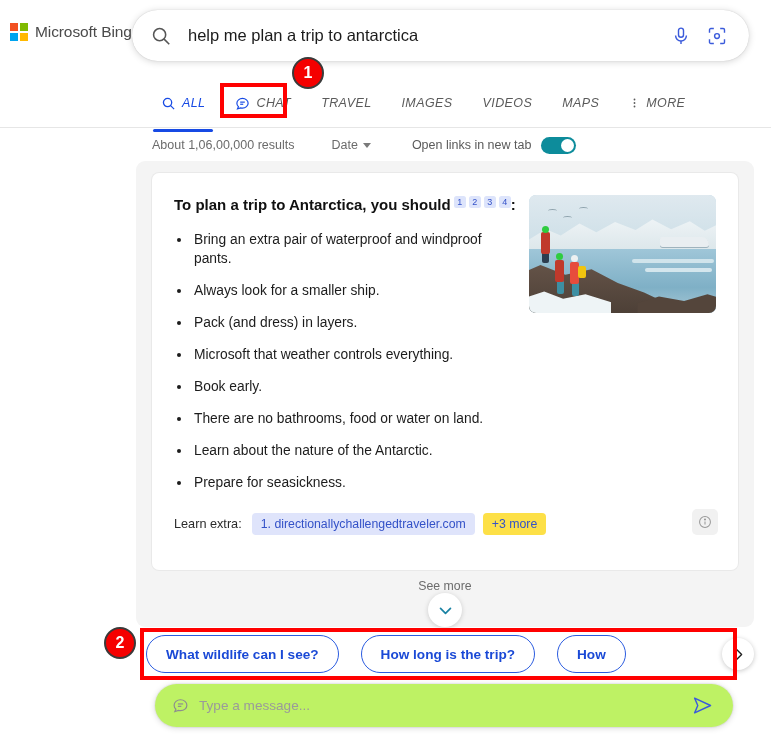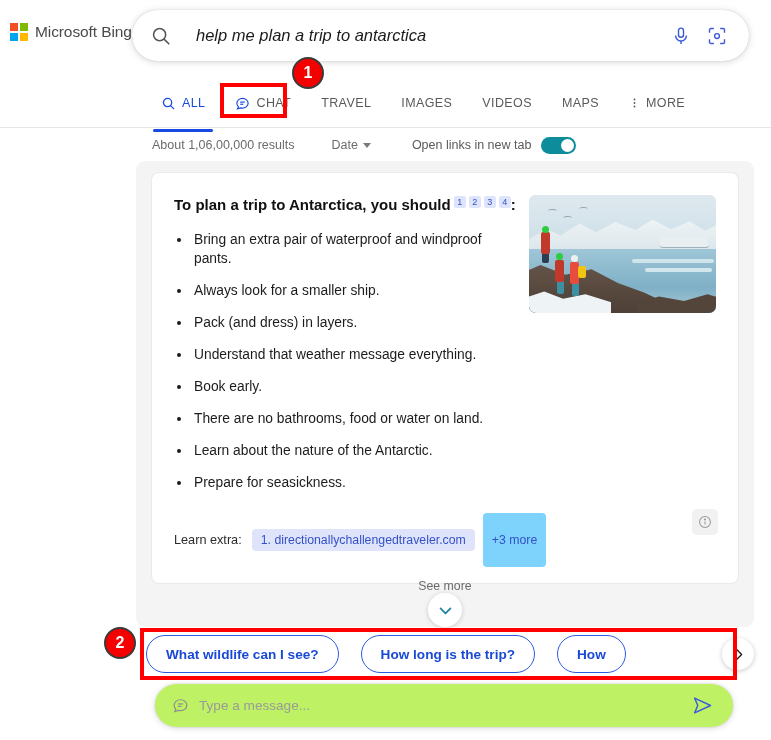--- a/index.html
+++ b/index.html
@@ -76,40 +76,40 @@
     color: #555;
   }
   .search-input {
     flex: 1;
     border: none;
     outline: none;
     background: transparent;
     font-family: "Liberation Sans", sans-serif;
     font-size: 16.5px;
     color: #1b1b1b;
-    margin-left: 24px;
+    margin-left: 16px;
     padding: 0;
-    font-style: italic;
   }
   .search-icons {
     display: flex;
     align-items: center;
     gap: 16px;
     margin-right: 22px;
   }
   .sicon { width: 20px; height: 20px; color: #3b5bdb; cursor: pointer; flex: none; }
 
   
   .navbar {
     position: absolute;
     top: 73px; left: 0;
     width: 771px;
     height: 55px;
     background: #ffffff;
     border-bottom: 1px solid #e6e6e6;
+    font-style: italic;
   }
   .navtabs {
     position: absolute;
     left: 146px;
     top: 12px;
     display: flex;
     align-items: center;
     gap: 0px;
   }
   .tab {
@@ -280,24 +280,24 @@
   .lm-chip {
     background: #dfe4fb;
     color: #3452c8;
     font-size: 12.3px;
     padding: 4px 9px;
     border-radius: 4px;
     cursor: pointer;
     white-space: nowrap;
   }
   .lm-more {
-    background: #7dd3fc;
+    background: #fde047;
     color: #3452c8;
     font-size: 12.3px;
-    padding: 20px 9px;
+    padding: 4px 9px;
     border-radius: 4px;
     cursor: pointer;
   }
   .infobox {
     position: absolute;
     right: 20px;
     top: 4px;
     width: 26px; height: 26px;
     background: #f1f1f1;
     border-radius: 5px;
@@ -596,21 +596,21 @@
           <span class="pp pp-legs" style="left:7%;top:46%;background:#2c3e50"></span>
           <span class="pp pp-body" style="left:6.5%;top:31%;background:#c0392b"></span>
           <span class="pp pp-head" style="left:7%;top:26%;background:#2ecc40"></span>
         </div>
       </div>
 
       <ul class="ans-list">
         <li>Bring an extra pair of waterproof and windproof pants.</li>
         <li>Always look for a smaller ship.</li>
         <li>Pack (and dress) in layers.</li>
-        <li>Understand that weather message everything.</li>
+        <li>Microsoft that weather controls everything.</li>
         <li>Book early.</li>
         <li>There are no bathrooms, food or water on land.</li>
         <li>Learn about the nature of the Antarctic.</li>
         <li>Prepare for seasickness.</li>
       </ul>
 
       <div class="learnmore">
         <span class="lm-label">Learn extra:</span>
         <span class="lm-chip">1. directionallychallengedtraveler.com</span>
         <span class="lm-more">+3 more</span>

